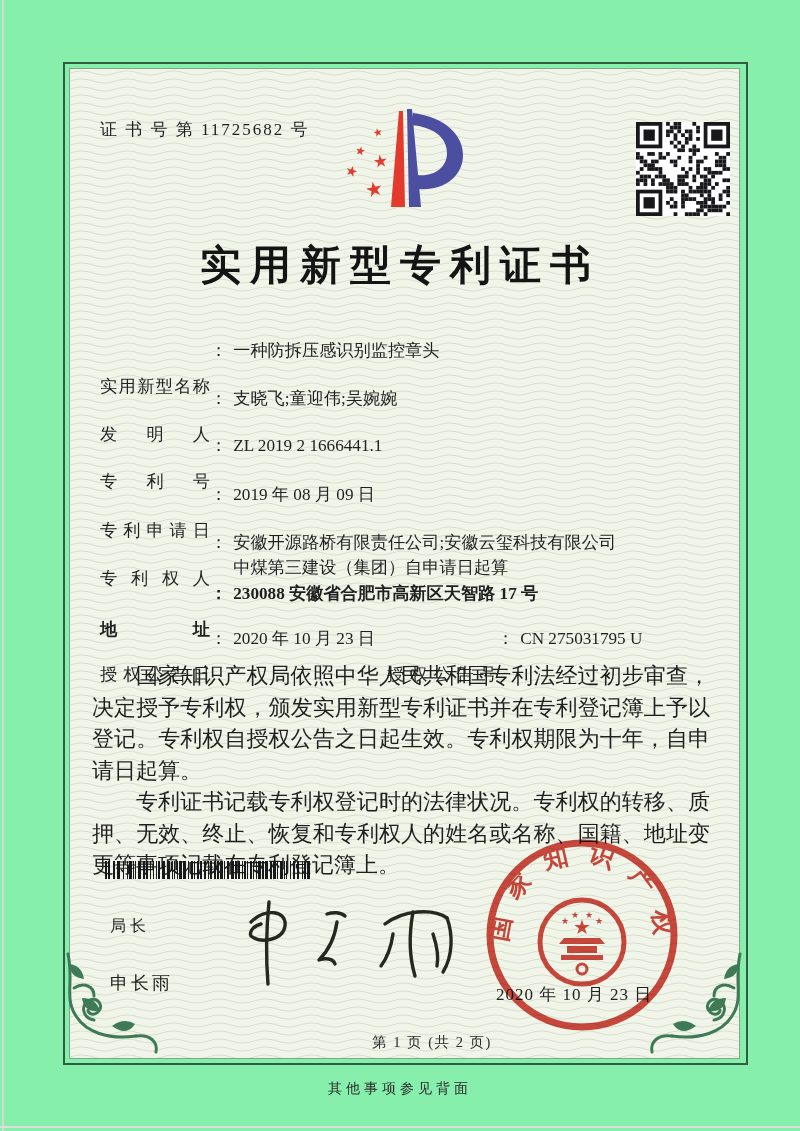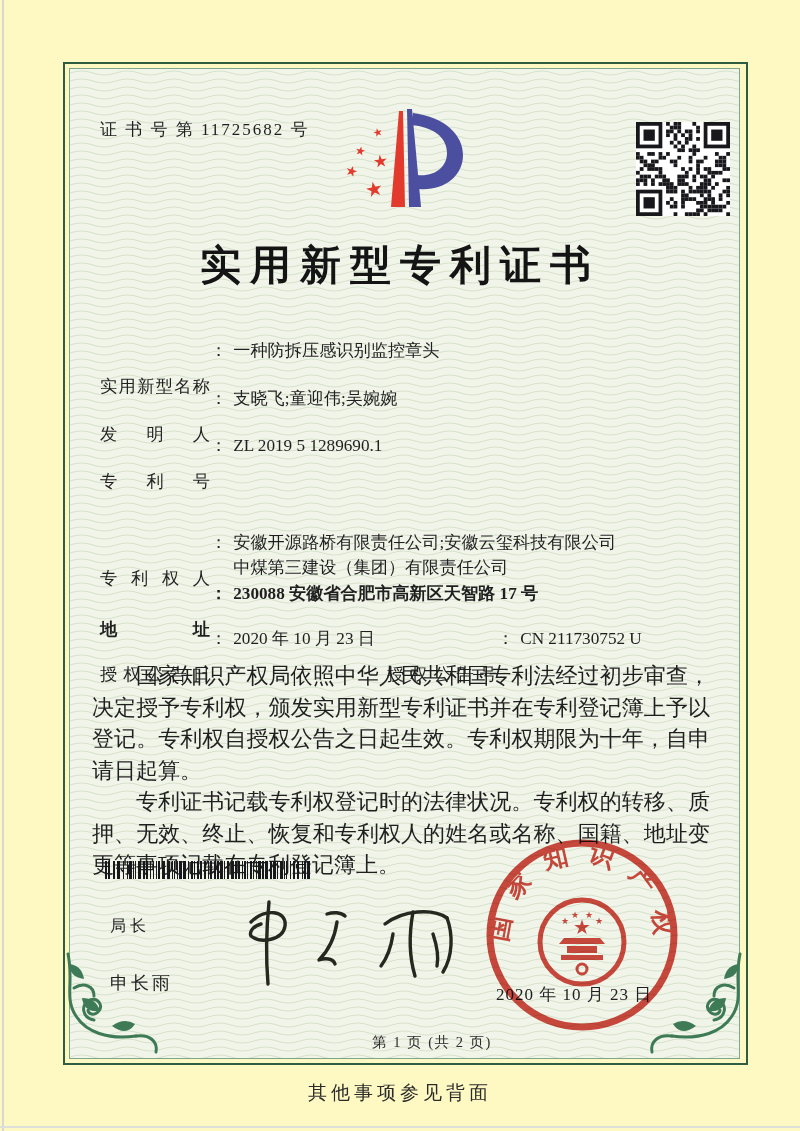--- a/index.html
+++ b/index.html
@@ -1,16 +1,16 @@
 <!DOCTYPE html>
 <html><head>
 <meta charset="utf-8">
 <style>
   html,body{margin:0;padding:0;background:#ffffff;}
-  .page{position:relative;width:800px;height:1131px;background:#fef9c3;overflow:hidden;
+  .page{position:relative;width:800px;height:1131px;background:#86efac;overflow:hidden;
         font-family:"Liberation Serif","DejaVu Serif",serif;color:#1f1f1f;}
   .abs{position:absolute;}
   
   .frame-outer{left:63px;top:62px;width:685px;height:1003px;border:2.5px solid #2e5d42;box-sizing:border-box;}
   .frame-inner{left:69px;top:68px;width:671px;height:991px;border:1px solid #7fa68b;box-sizing:border-box;overflow:hidden;}
   .bg-svg{position:absolute;left:0;top:0;}
   
   .cert-no{left:100px;top:118px;font-size:17px;letter-spacing:2px;}
   .title{left:0;top:238px;width:800px;text-align:center;font-size:41px;font-weight:600;letter-spacing:9px;color:#141414;}
   
@@ -20,21 +20,21 @@
   .fval{display:inline-block;padding-left:6px;vertical-align:top;max-width:480px;}
   .pair2{position:absolute;left:287px;top:0;white-space:nowrap;}
   
   .body-text{left:92px;top:660px;width:618px;font-size:22px;line-height:31.5px;text-align:justify;}
   .body-text p{margin:0;text-indent:2em;}
   
   .sig-title{left:110px;top:916px;font-size:16px;letter-spacing:4px;}
   .sig-name{left:110px;top:951px;font-size:18px;letter-spacing:3px;margin-top:20px;}
   .seal-date{left:496px;top:983px;font-size:17px;letter-spacing:1px;}
   .footer-page{left:0;top:1033px;width:800px;text-align:center;font-size:14.5px;letter-spacing:1.5px;color:#2b2b2b;padding-left:32px;}
-  .back-note{left:0;top:1080px;width:800px;text-align:center;font-size:19px;letter-spacing:4px;color:#2b2b2b;}
+  .back-note{left:0;top:1080px;width:800px;text-align:center;font-size:14px;letter-spacing:4px;color:#2b2b2b;}
   
   .logo-star{position:absolute;color:#e23b2e;line-height:1;}
   
   .edge-l{left:2px;top:0;width:1.5px;height:1131px;background:#d8d8d3;}
   .edge-b{left:0;top:1126px;width:800px;height:1.5px;background:#dededa;}
   .seal{mix-blend-mode:multiply;}
 </style>
 </head>
 <body>
 
@@ -308,31 +308,34 @@
 
   <div class="abs title">实用新型专利证书</div>
 
   <div class="abs row" style="top:338px;">
     <span class="flabel">实用新型名称</span><span class="colon">：</span><span class="fval">一种防拆压感识别监控章头</span>
   </div>
   <div class="abs row" style="top:386px;">
     <span class="flabel">发明人</span><span class="colon">：</span><span class="fval">支晓飞;童迎伟;吴婉婉</span>
   </div>
   <div class="abs row" style="top:433px;">
-    <span class="flabel">专利号</span><span class="colon">：</span><span class="fval">ZL 2019 5 1289690.1</span>
+    <span class="flabel">专利号</span><span class="colon">：</span><span class="fval">ZL 2019 2 1666441.1</span>
+  </div>
+  <div class="abs row" style="top:482px;">
+    <span class="flabel">专利申请日</span><span class="colon">：</span><span class="fval">2019 年 08 月 09 日</span>
   </div>
   <div class="abs row" style="top:530px;">
-    <span class="flabel">专利权人</span><span class="colon">：</span><span class="fval"><span>安徽开源路桥有限责任公司;安徽云玺科技有限公司</span><br><span>中煤第三建设（集团）有限责任公司</span></span>
+    <span class="flabel">专利权人</span><span class="colon">：</span><span class="fval"><span>安徽开源路桥有限责任公司;安徽云玺科技有限公司</span><br><span>中煤第三建设（集团）自申请日起算</span></span>
   </div>
   <div class="abs row" style="top:581px;font-weight:bold;">
     <span class="flabel">地址</span><span class="colon">：</span><span class="fval">230088 安徽省合肥市高新区天智路 17 号</span>
   </div>
   <div class="abs row" style="top:626px;">
     <span class="flabel">授权公告日</span><span class="colon">：</span><span class="fval">2020 年 10 月 23 日</span>
-    <span class="pair2"><span class="flabel">授权公告号</span><span class="colon">：</span><span class="fval">CN 211730752 U</span></span>
+    <span class="pair2"><span class="flabel">授权公告号</span><span class="colon">：</span><span class="fval">CN 275031795 U</span></span>
   </div>
 
   <div class="abs body-text">
     <p>国家知识产权局依照中华人民共和国专利法经过初步审查，决定授予专利权，颁发实用新型专利证书并在专利登记簿上予以登记。专利权自授权公告之日起生效。专利权期限为十年，自申请日起算。</p>
     <p>专利证书记载专利权登记时的法律状况。专利权的转移、质押、无效、终止、恢复和专利权人的姓名或名称、国籍、地址变更等事项记载在专利登记簿上。</p>
   </div>
 
   <div class="abs" style="left:105px;top:861px;width:205px;height:18px;">
     <svg id="bc-svg" width="205" height="18" viewBox="0 0 205 18">
         <rect x="0" y="0" width="2" height="18" fill="#17171c"></rect>

